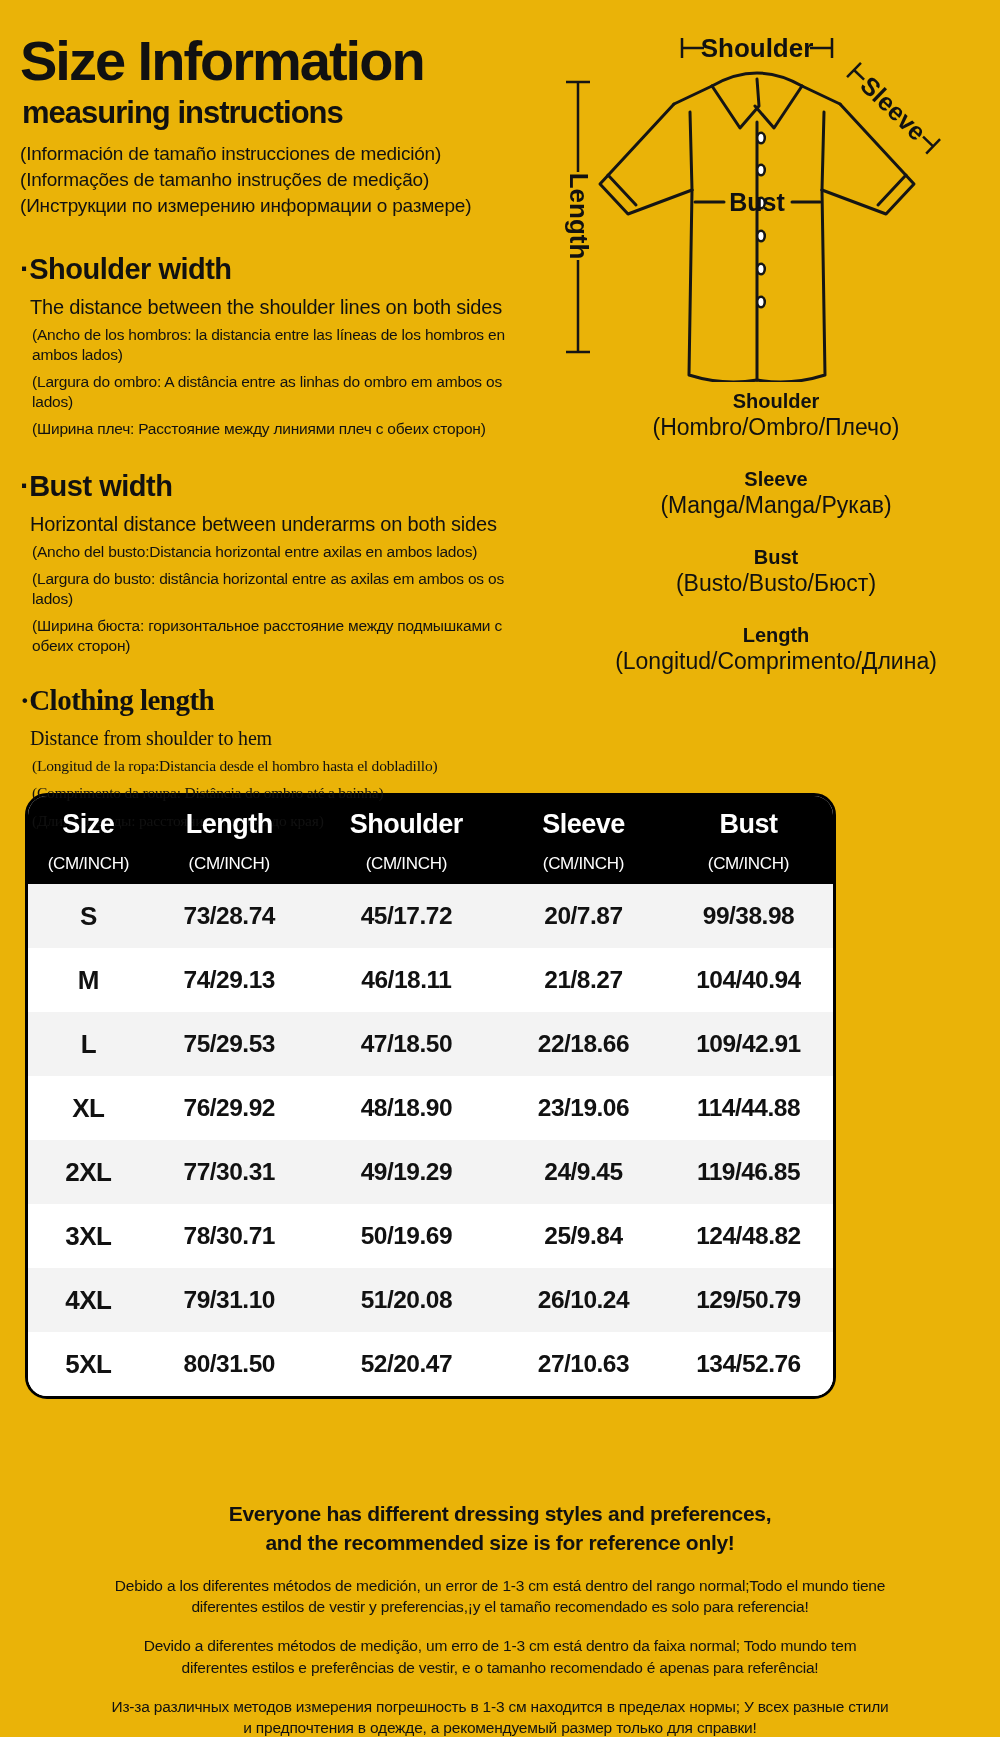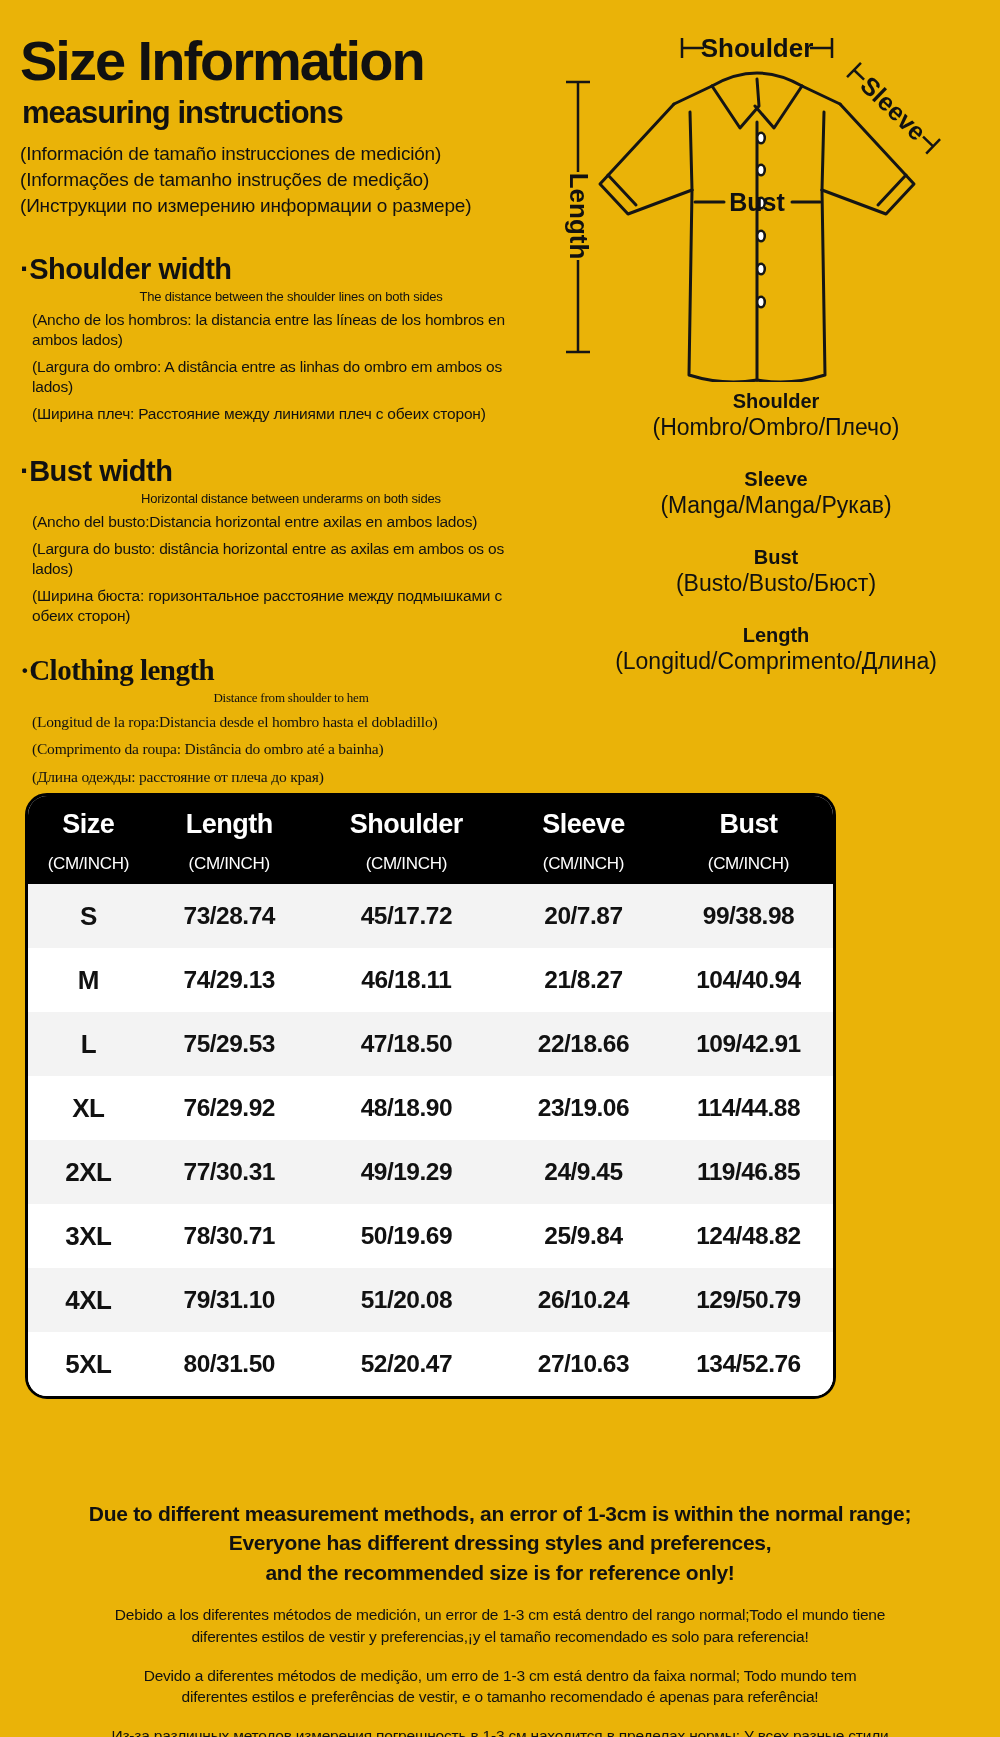--- a/index.html
+++ b/index.html
@@ -12,21 +12,21 @@
   .top { display:flex; height:765px; }
   .left-col { width:552px; padding:32px 0 0 20px; }
   .right-col { width:448px; padding-top:22px; position:relative; }
 
   .main-title { font-size:56px; font-weight:800; letter-spacing:-2px; line-height:1.05; }
   .sub-title { font-size:31px; font-weight:800; letter-spacing:-1px; margin:4px 0 10px 2px; }
   .title-trans div { font-size:19px; line-height:1.37; letter-spacing:-0.2px; }
 
   .instr-section { margin-top:34px; }
   .instr-heading { font-size:29px; font-weight:800; letter-spacing:-0.5px; }
-  .instr-desc { font-size:13px; margin:3px 0 4px 10px; letter-spacing:-0.2px;text-align:center; }
+  .instr-desc { font-size:20px; margin:10px 0 4px 10px; letter-spacing:-0.2px; }
   .instr-trans { margin-left:12px; margin-top:6px; }
   .instr-trans div { font-size:15.5px; line-height:1.3; margin-bottom:7px; max-width:505px; letter-spacing:-0.2px; }
 
   .bust-section { margin-top:30px; }
   .len-section { margin-top:28px;font-family:Liberation Serif, serif; }
 
   
   .legend { text-align:center; margin-top:8px; }
   .legend-entry { margin-bottom:27px; }
   .legend-term { font-size:20px; font-weight:800; }
@@ -259,21 +259,20 @@
           <div class="tcell">80/31.50</div>
           <div class="tcell">52/20.47</div>
           <div class="tcell">27/10.63</div>
           <div class="tcell">134/52.76</div>
         </div>
       </div>
   </div>
 
   <div class="notes">
     <div class="note-en">
-      <div>Due to different measurement methods, an error of 1-3cm is within the normal range;</div>
       <div>Everyone has different dressing styles and preferences,</div>
       <div>and the recommended size is for reference only!</div>
     </div>
     <div class="note-sm">
       <div>Debido a los diferentes métodos de medición, un error de 1-3 cm está dentro del rango normal;Todo el mundo tiene</div>
       <div>diferentes estilos de vestir y preferencias,¡y el tamaño recomendado es solo para referencia!</div>
     </div>
     <div class="note-sm">
       <div>Devido a diferentes métodos de medição, um erro de 1-3 cm está dentro da faixa normal; Todo mundo tem</div>
       <div>diferentes estilos e preferências de vestir, e o tamanho recomendado é apenas para referência!</div>

